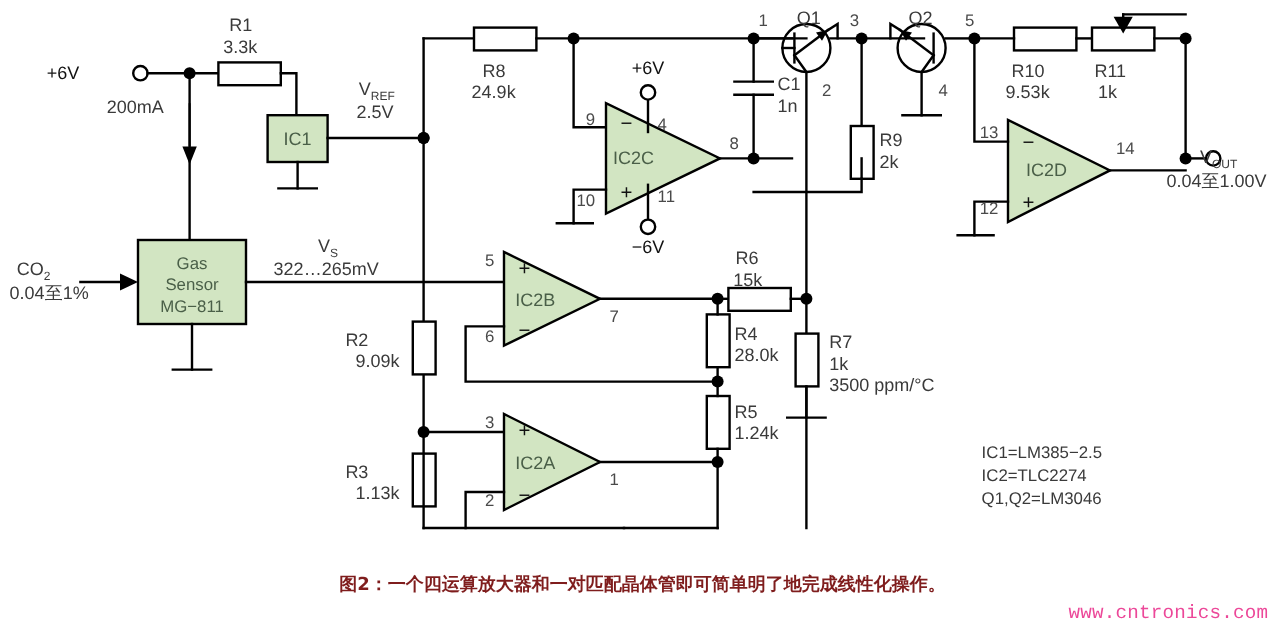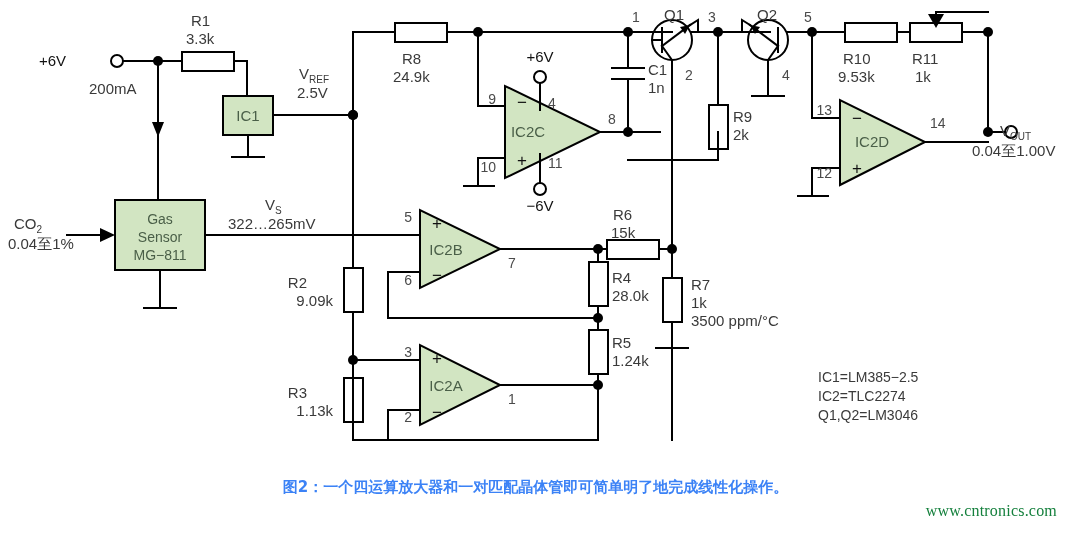--- a/index.html
+++ b/index.html
@@ -21,27 +21,27 @@
   .lbl-dark{font-family:"Liberation Sans","DejaVu Sans",sans-serif;font-size:15px;fill:#111;}
   .pin{font-family:"Liberation Sans","DejaVu Sans",sans-serif;font-size:14px;fill:#4a4a4a;}
   .icname{font-family:"Liberation Sans","DejaVu Sans",sans-serif;font-size:15px;fill:#4a5f48;}
   .blockname{font-family:"Liberation Sans","DejaVu Sans",sans-serif;font-size:14px;fill:#4a5f48;}
   .pm{font-family:"Liberation Sans","DejaVu Sans",sans-serif;font-size:17px;fill:#111;font-weight:400;}
   .sub{font-size:10px;}
   .legend{font-family:"Liberation Sans","DejaVu Sans",sans-serif;font-size:14px;fill:#3a3a3a;}
   .caption{
     position:absolute;left:0;right:0;top:476px;text-align:center;
     font-family:"DejaVu Sans","Liberation Sans",sans-serif;
-    font-size:15px;font-weight:bold;color:#3b82f6;line-height:22px;
+    font-size:15px;font-weight:bold;color:#7f1d1d;line-height:22px;
   }
   .caption div{white-space:nowrap;}
   .watermark{
     position:absolute;right:14px;top:502px;
-    font-family:Liberation Serif, serif;
-    font-size:16px;color:#15803d;letter-spacing:0.2px;
+    font-family:Liberation Mono, monospace;
+    font-size:16px;color:#ec4899;letter-spacing:0.2px;
   }
 </style>
 </head>
 <body>
 
 <div id="sheet">
 
   <svg id="schematic" viewBox="0 0 1071 534">
 
     <circle class="term" cx="117" cy="61" r="6"></circle>

